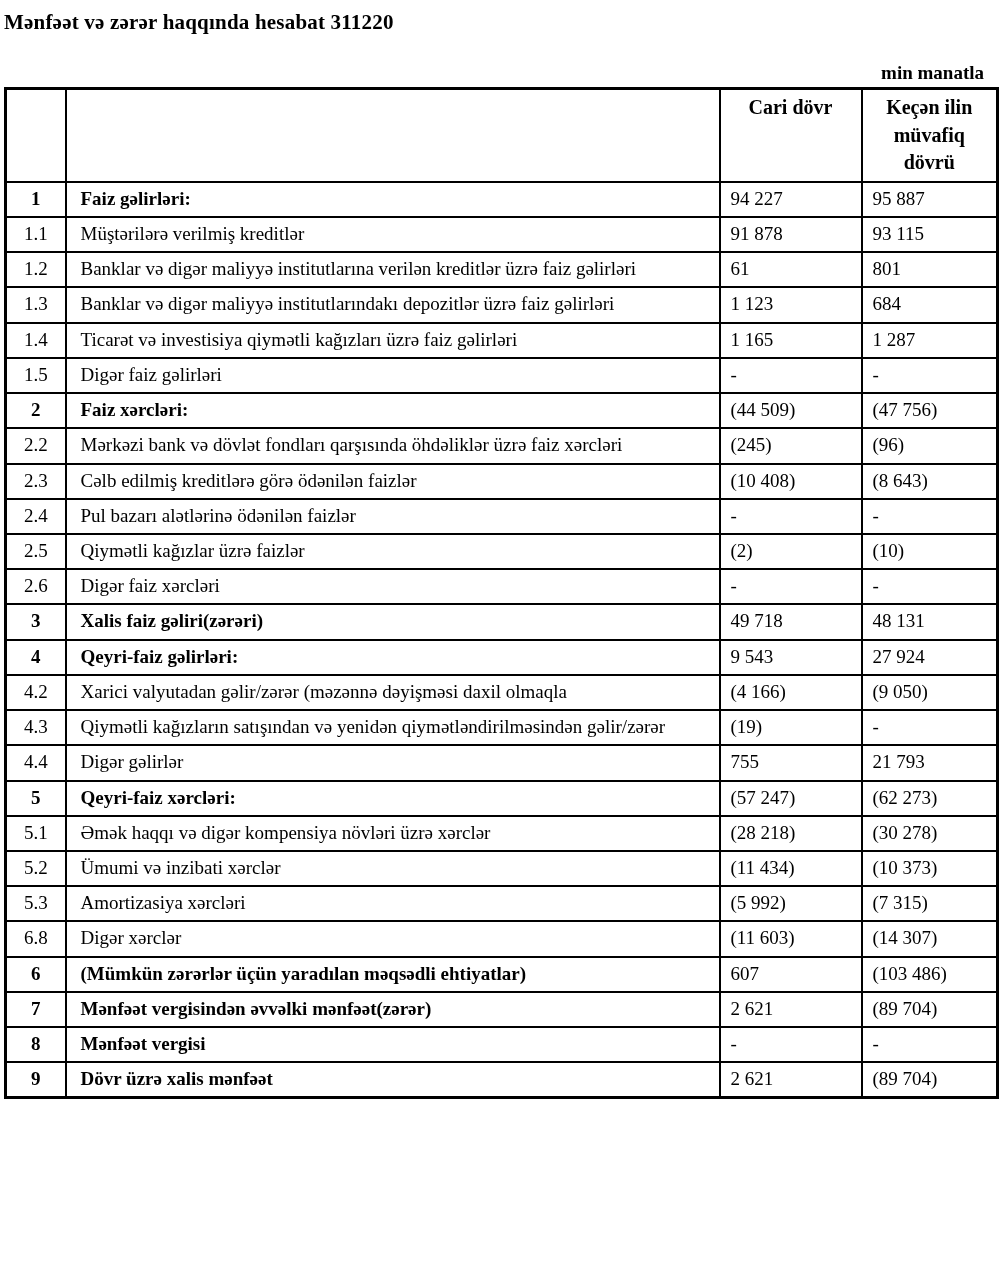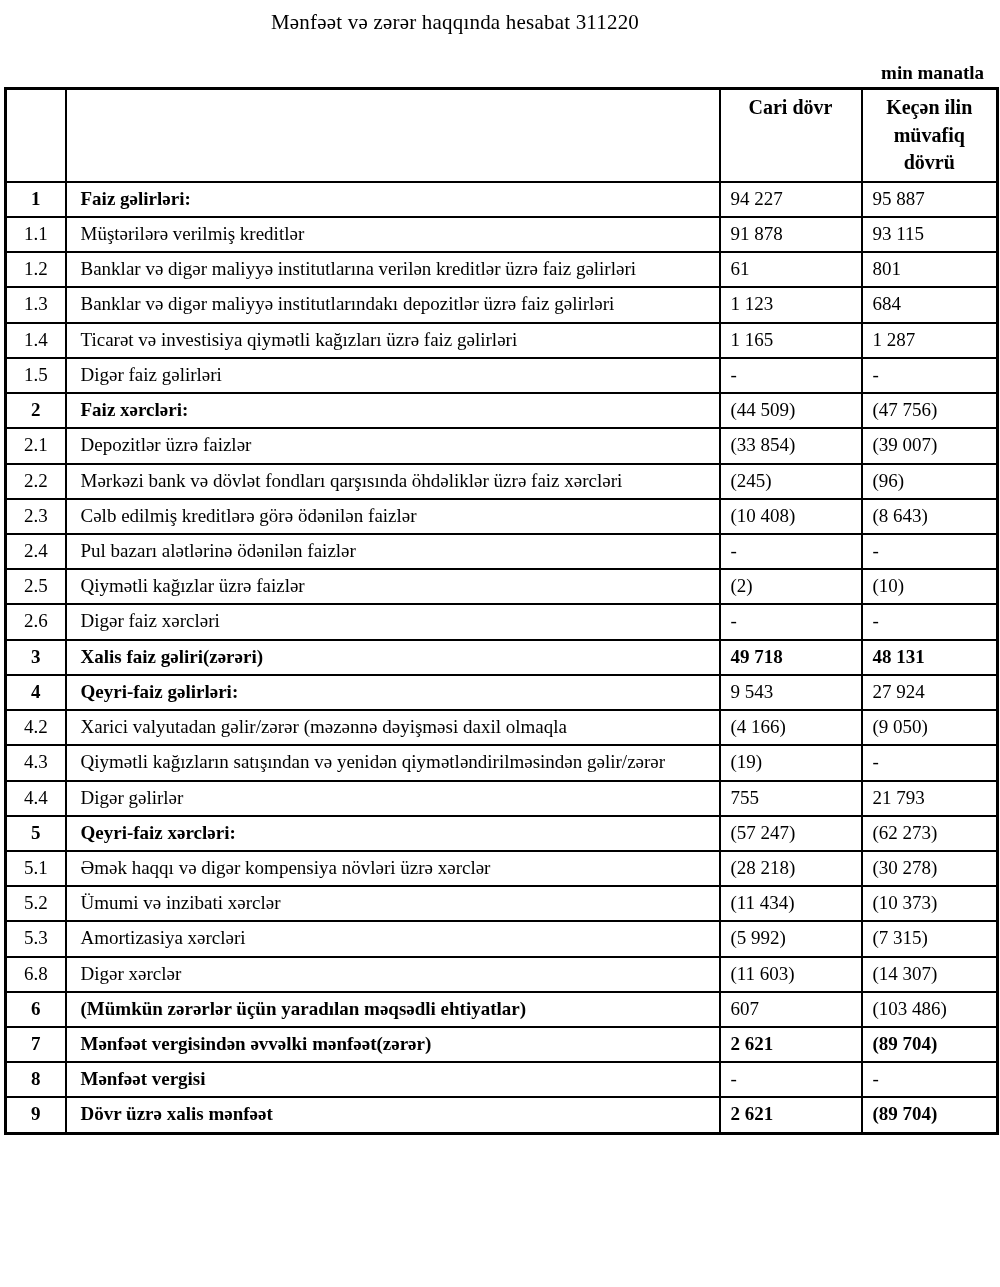--- a/index.html
+++ b/index.html
@@ -5,25 +5,24 @@
   * { margin: 0; padding: 0; box-sizing: border-box; }
   html, body { background: #ffffff; }
   body {
     width: 1000px;
     min-height: 1287px;
     font-family: "Liberation Serif", "DejaVu Serif", serif;
     color: #000;
   }
   .page { padding: 6px 4px 20px 4px; }
   .doc-title {
-    text-align: center;
     margin-right: 90px;
     margin-top: 4px;
     font-size: 21px;
-    font-weight: normal;
+    font-weight: bold;
     letter-spacing: 0.2px;
   }
   .unit-note {
     text-align: right;
     padding-right: 12px;
     margin-top: 27px;
     margin-bottom: 3px;
     font-size: 19px;
     font-weight: bold;
   }
@@ -50,21 +49,21 @@
     text-align: center;
     font-size: 20px;
     padding: 4px 6px;
   }
   td { padding: 3px 8px 4px 8px; }
   td.num { text-align: center; padding-left: 2px; padding-right: 2px; }
   td.label { padding-left: 14px; }
   td.val { padding-left: 10px; }
   tbody tr { height: 34px; }
   tr.section td.num, tr.section td.label { font-weight: bold; }
-  tr.bold-values td.val { font-weight: bold; }
+  tr.bold-values td.val { font-weight: normal; }
 </style>
 </head>
 <body>
 
 <div class="page">
 
   <div class="doc-title">Mənfəət və zərər haqqında hesabat 311220</div>
 
   <div class="unit-note">min manatla</div>
 
@@ -120,26 +119,20 @@
     <td class="val">-</td>
     <td class="val">-</td>
   </tr>
         <tr class="section">
     <td class="num">2</td>
     <td class="label">Faiz xərcləri:</td>
     <td class="val">(44 509)</td>
     <td class="val">(47 756)</td>
   </tr>
         <tr>
-    <td class="num">2.1</td>
-    <td class="label">Depozitlər üzrə faizlər</td>
-    <td class="val">(33 854)</td>
-    <td class="val">(39 007)</td>
-  </tr>
-        <tr>
     <td class="num">2.2</td>
     <td class="label">Mərkəzi bank və dövlət fondları qarşısında öhdəliklər üzrə faiz xərcləri</td>
     <td class="val">(245)</td>
     <td class="val">(96)</td>
   </tr>
         <tr>
     <td class="num">2.3</td>
     <td class="label">Cəlb edilmiş kreditlərə görə ödənilən faizlər</td>
     <td class="val">(10 408)</td>
     <td class="val">(8 643)</td>

